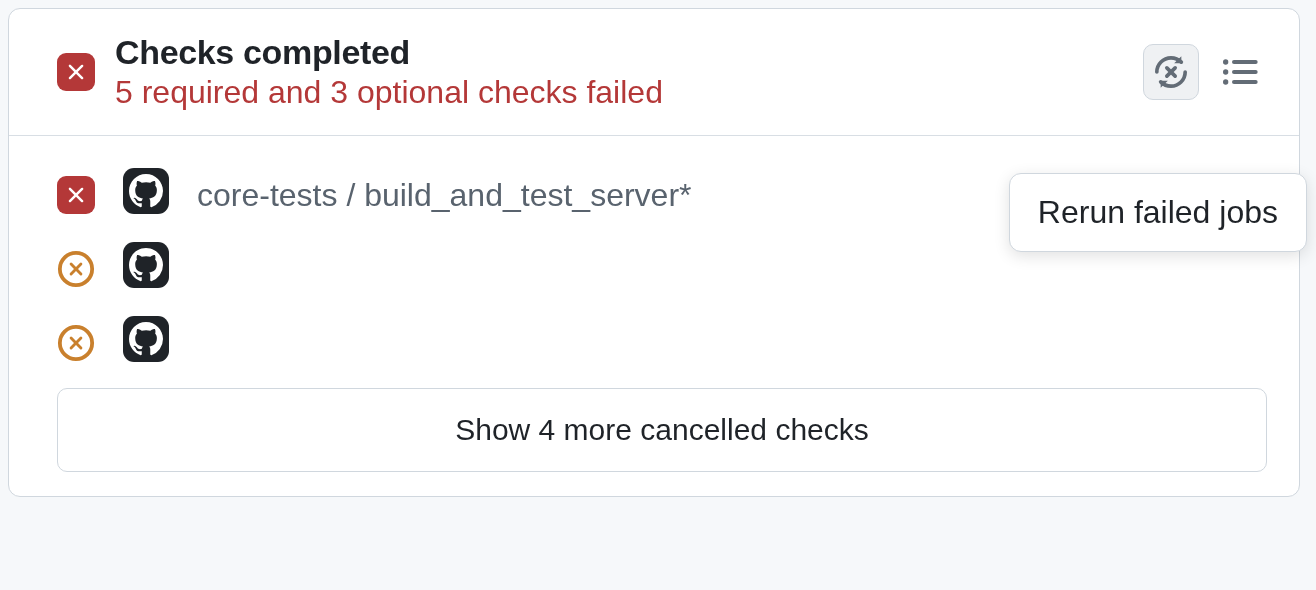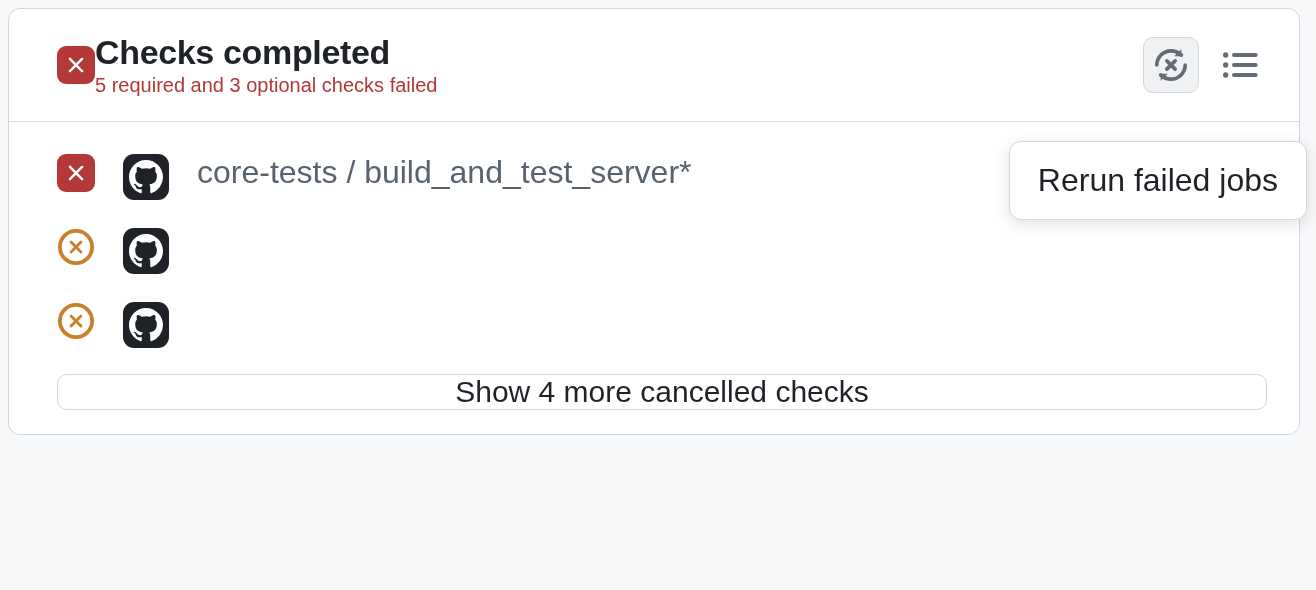--- a/index.html
+++ b/index.html
@@ -22,20 +22,21 @@
       border-radius: 12px;
       width: 100%;
       position: relative;
     }
 
     .header-row {
       display: flex;
       align-items: center;
       padding: 24px 32px 24px 48px;
       border-bottom: 1px solid #d8dee4;
+      gap: 20px;
     }
 
     .status-badge {
       width: 38px;
       height: 38px;
       background: #b43838;
       border-radius: 9px;
       display: flex;
       align-items: center;
       justify-content: center;
@@ -55,21 +56,21 @@
     }
 
     .title {
       font-size: 34px;
       font-weight: 600;
       color: #1f2328;
       letter-spacing: -0.01em;
     }
 
     .subtitle {
-      font-size: 20px;
+      font-size: 32px;
       font-weight: 400;
       color: #b43838;
     }
 
     .header-actions {
       display: flex;
       align-items: center;
       gap: 12px;
     }
 
@@ -94,21 +95,21 @@
       width: 40px;
       height: 40px;
     }
 
     .checks-body {
       padding: 18px 32px 24px 48px;
     }
 
     .check-item {
       display: flex;
-      align-items: flex-start;
+      align-items: flex-end;
       gap: 28px;
       padding: 14px 0;
     }
 
     .check-status {
       width: 38px;
       height: 38px;
       display: flex;
       align-items: center;
       justify-content: center;
@@ -148,34 +149,34 @@
 
     .check-name {
       font-size: 32px;
       color: #59636e;
       font-weight: 400;
     }
 
     .show-more-button {
       width: 100%;
       margin-top: 12px;
-      padding: 0;
+      padding: 24px;
       border: 1px solid #d0d7de;
       border-radius: 10px;
       background: #ffffff;
       font-size: 30px;
       color: #1f2328;
       font-weight: 400;
       cursor: pointer;
       text-align: center;
     }
 
     .tooltip {
       position: absolute;
-      top: 132px;
+      top: 164px;
       right: -8px;
       background: #ffffff;
       border: 1px solid #d0d7de;
       border-radius: 12px;
       padding: 20px 28px;
       font-size: 32px;
       color: #1f2328;
       box-shadow: 0 4px 16px rgba(0,0,0,0.12);
       z-index: 10;
     }

